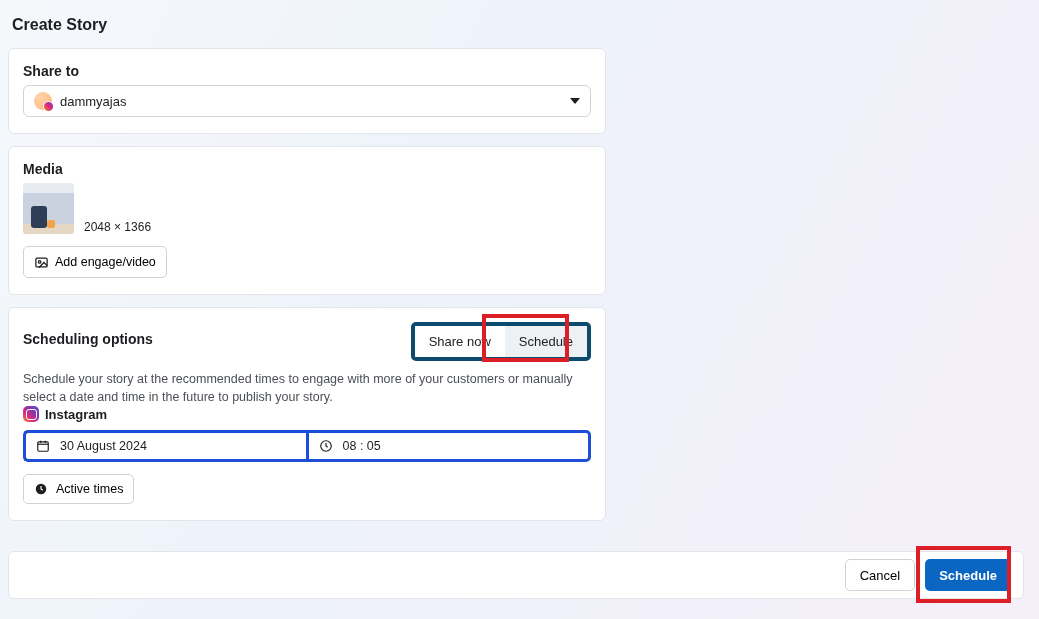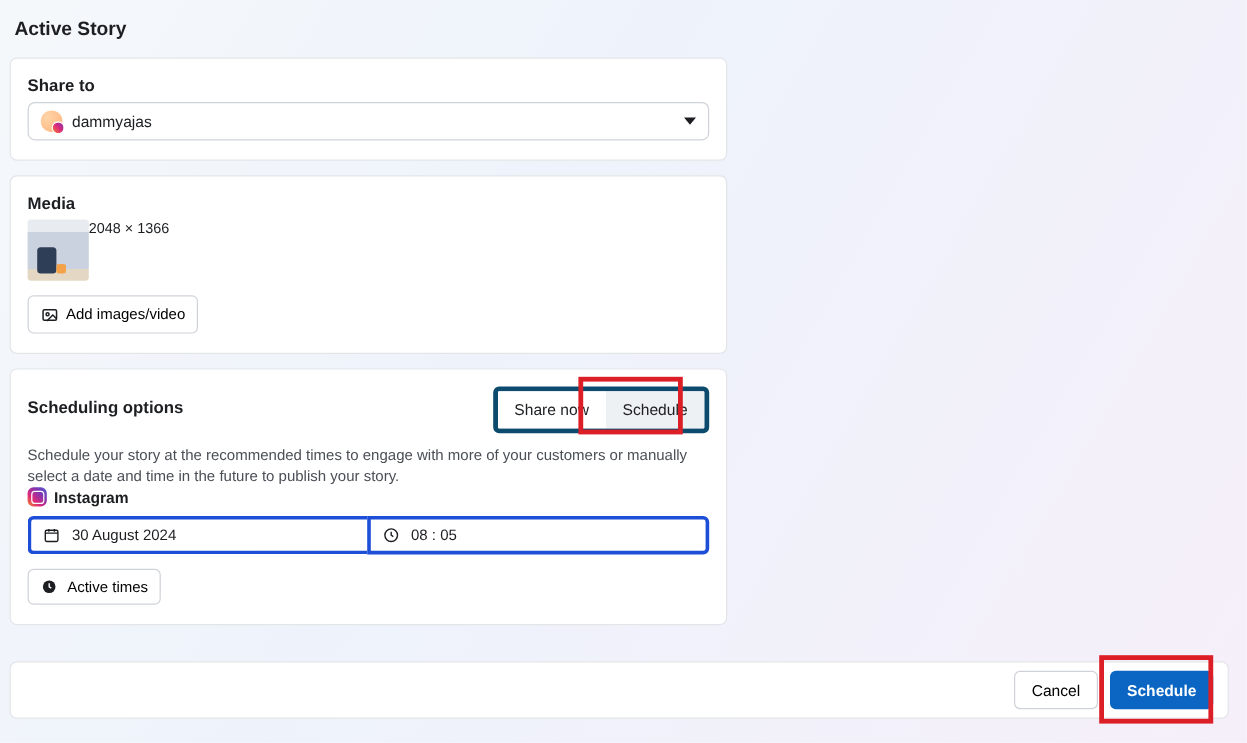--- a/index.html
+++ b/index.html
@@ -37,21 +37,21 @@
     position: relative; display: inline-block;
   }
   .ig-avatar::after {
     content: ""; position: absolute; width: 9px; height: 9px;
     right: -2px; bottom: -2px; border-radius: 50%;
     background: linear-gradient(45deg, #f58529, #dd2a7b, #8134af);
     border: 1.5px solid #fff;
   }
   .caret-down { width: 0; height: 0; border-left: 5px solid transparent; border-right: 5px solid transparent; border-top: 6px solid #1c1e21; }
   .media-row { display: flex; align-items: center; justify-content: space-between; }
-  .media-left { display: flex; align-items: flex-start; }
+  .media-left { display: flex; align-items: flex-end; gap: 10px; }
   .thumb {
     width: 51px; height: 51px; border-radius: 3px;
     background: linear-gradient(#e8ebf0 20%, #c9d2de 20% 80%, #e4d8c5 80%);
     position: relative; overflow: hidden;
   }
   .thumb::before {
     content: ""; position: absolute; left: 8px; bottom: 6px;
     width: 16px; height: 22px; background: #2f3e57; border-radius: 3px;
   }
   .thumb::after {
@@ -117,21 +117,21 @@
     height: 32px; padding: 0 14px; border: none; border-radius: 5px;
     background: #0a66c2; color: #fff; font-size: 13px; font-weight: 600; cursor: pointer;
   }
   svg { display: block; }
   .card.sched { position: relative; }
 </style>
 </head>
 <body>
 
 <div class="page">
-  <div class="page-title">Active Story</div>
+  <div class="page-title">Create Story</div>
 
   <div class="card">
     <div class="section-title">Share to</div>
     <div class="share-select">
       <span class="left">
         <span class="ig-avatar"></span>
         <span>dammyajas</span>
       </span>
       <span class="caret-down"></span>
     </div>
@@ -144,21 +144,21 @@
         <div class="thumb"></div>
         <div class="dims">2048 × 1366</div>
       </div>
     </div>
     <button class="add-photo">
       <svg width="15" height="15" viewBox="0 0 24 24" fill="none" stroke="#1c1e21" stroke-width="2">
           <rect x="3" y="5" width="18" height="14" rx="2"></rect>
           <circle cx="9" cy="11" r="2"></circle>
           <path d="M21 17l-5-5-8 8"></path>
         </svg>
-      <span>Add images/video</span>
+      <span>Add engage/video</span>
     </button>
   </div>
 
   <div class="card sched">
     <div class="sched-head">
       <div class="section-title">Scheduling options</div>
       <div style="position:relative;">
         <div class="seg">
           <div class="seg-btn">Share now</div>
           <div class="seg-btn active">Schedule</div>

